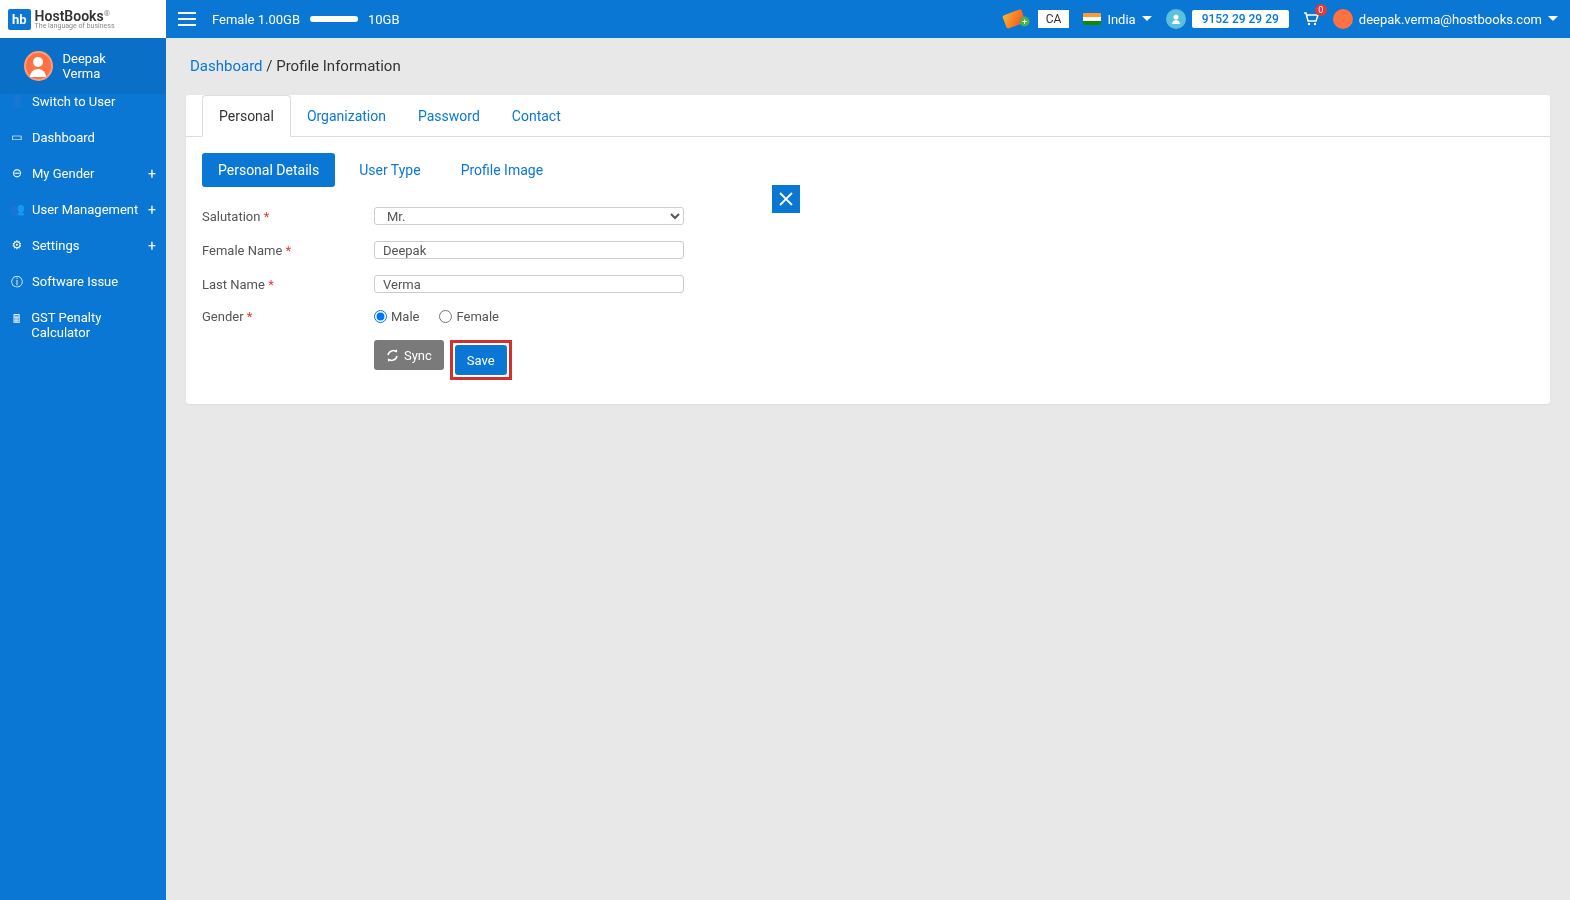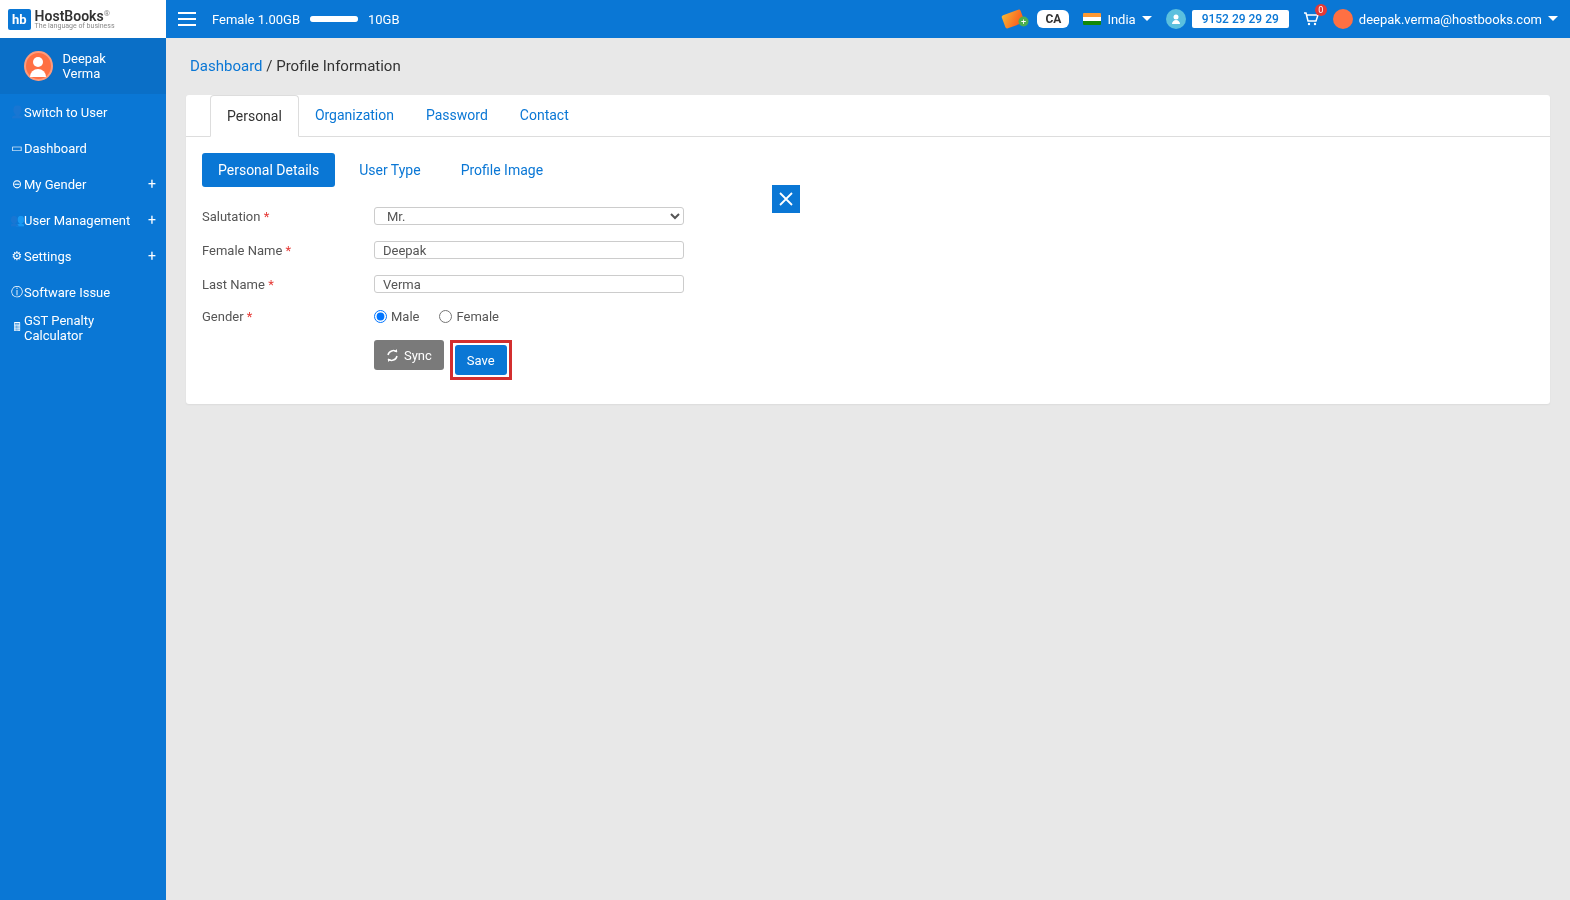--- a/index.html
+++ b/index.html
@@ -11,49 +11,49 @@
 .logo-hb { background: #0a77d5; color: white; font-weight: bold; padding: 3px 4px; font-size: 13px; border-radius: 2px; margin-right: 4px; }
 .logo-text { color: #333; font-size: 14px; font-weight: 600; }
 .logo-sub { color: #888; font-size: 7px; display: block; margin-top: -2px; }
 .hamburger { margin-left: 12px; cursor: pointer; }
 .cloud-info { margin-left: 16px; display: flex; align-items: center; gap: 10px; }
 .cloud-bar { width: 48px; height: 6px; background: rgba(255,255,255,0.4); border-radius: 3px; position: relative; }
 .cloud-bar::before { content:''; position:absolute; left:0; top:0; width:100%; height:100%; background:white; border-radius:3px; }
 .header-right { margin-left: auto; display: flex; align-items: center; gap: 14px; padding-right: 12px; }
 .ticket-icon { width: 20px; height: 14px; background: linear-gradient(135deg,#f7b733,#fc4a1a); transform: rotate(-20deg); border-radius: 2px; position: relative; }
 .ticket-plus { position: absolute; right: -4px; bottom: -4px; width: 10px; height: 10px; background: #4caf50; border-radius: 50%; color: white; font-size: 9px; line-height: 10px; text-align: center; transform: rotate(20deg); }
-.ca-badge { background: white; color: #333; border-radius: 6px; padding: 2px 8px; font-weight: bold; font-size: 12px; }
+.ca-badge { background: white; color: #333; border-radius: 0; padding: 2px 8px; font-weight: normal; font-size: 12px; }
 .country { display: flex; align-items: center; gap: 6px; cursor: pointer; }
 .flag { width: 18px; height: 12px; background: linear-gradient(to bottom, #ff9933 33%, white 33%, white 66%, #138808 66%); border-radius: 1px; }
 .support-phone { display: flex; align-items: center; gap: 6px; }
 .support-avatar { width: 20px; height: 20px; background: #5bc0de; border-radius: 50%; display:flex; align-items:center; justify-content:center; }
 .phone-pill { background: white; color: #0a77d5; border-radius: 2px; padding: 2px 10px; font-size: 12px; font-weight: 500; }
 .cart { position: relative; cursor: pointer; font-size: 14px; }
 .cart-badge { position: absolute; top: -8px; right: -8px; background: #e53935; color: white; font-size: 9px; width: 12px; height: 12px; border-radius: 50%; text-align: center; line-height: 12px; }
 .user-info { display: flex; align-items: center; gap: 6px; cursor: pointer; }
 .user-avatar-sm { width: 20px; height: 20px; background: #ff7043; border-radius: 50%; }
 
 
 .sidebar { position: absolute; left: 0; top: 38px; width: 166px; height: 862px; background: #0a77d5; color: white; font-size: 13px; }
 .user-block { height: 56px; background: #0a6fc7; display: flex; align-items: center; padding: 0 24px; gap: 10px; }
 .user-avatar { width: 30px; height: 30px; background: #ff7043; border-radius: 50%; border: 2px solid rgba(255,255,255,0.3); position: relative; }
 .user-avatar::after { content:''; position:absolute; top:4px; left:50%; transform:translateX(-50%); width:10px; height:10px; background:white; border-radius:50%; }
 .user-avatar::before { content:''; position:absolute; bottom:2px; left:50%; transform:translateX(-50%); width:16px; height:8px; background:white; border-radius:8px 8px 0 0; }
-.nav-item { height: 36px; display: flex; align-items: center; padding: 0 10px; cursor: pointer; }
+.nav-item { height: 36px; display: flex; padding: 0 10px; cursor: pointer; gap: 8px; }
 .nav-icon { width: 14px; text-align: center; font-size: 12px; }
 .nav-plus { margin-left: auto; font-size: 14px; }
 
 
 .content { position: absolute; left: 166px; top: 38px; right: 0; bottom: 0; background: #e8e8e8; padding: 14px 20px 20px 20px; }
 .breadcrumb { font-size: 15px; color: #333; margin-bottom: 10px; padding: 5px 4px 10px 4px; }
 .breadcrumb a { color: #0a77d5; text-decoration: none; }
 .card { background: white; border-radius: 3px; padding: 0; box-shadow: 0 1px 2px rgba(0,0,0,0.06); }
 
 
-.main-tabs { display: flex; border-bottom: 1px solid #ddd; padding: 0 24px; }
+.main-tabs { display: flex; border-bottom: 1px solid #ddd; padding: 0 16px; align-items: center; }
 .main-tab { padding: 12px 16px; color: #0a77d5; cursor: pointer; font-size: 14px; }
 .main-tab.active { color: #333; border: 1px solid #ddd; border-bottom: 1px solid white; border-radius: 4px 4px 0 0; margin-bottom: -1px; background: white; }
 
 
 .sub-tabs { display: flex; gap: 8px; padding: 16px 16px 0 16px; }
 .sub-tab { padding: 9px 16px; color: #0a77d5; cursor: pointer; font-size: 14px; border-radius: 3px; }
 .sub-tab.active { background: #0a77d5; color: white; }
 
 
 .form-area { padding: 20px 16px 24px 16px; position: relative; }

